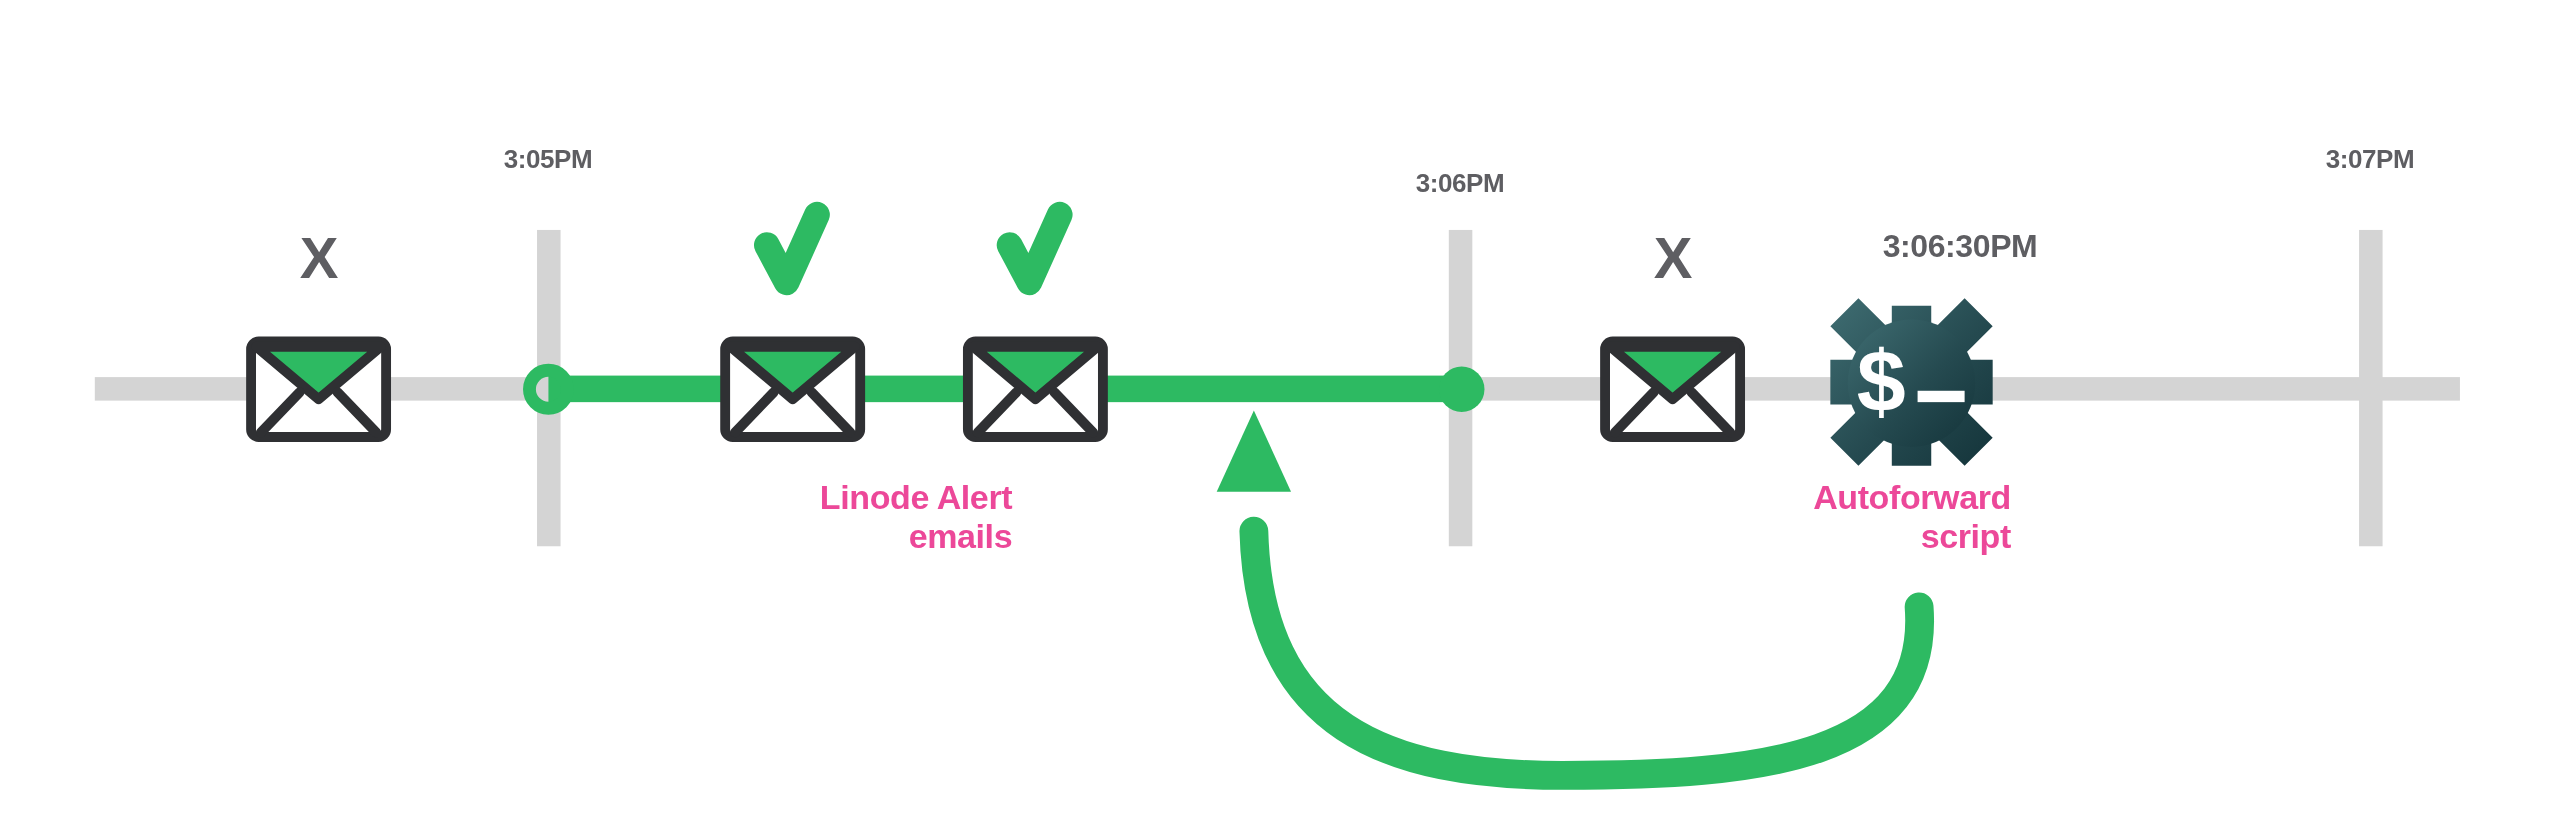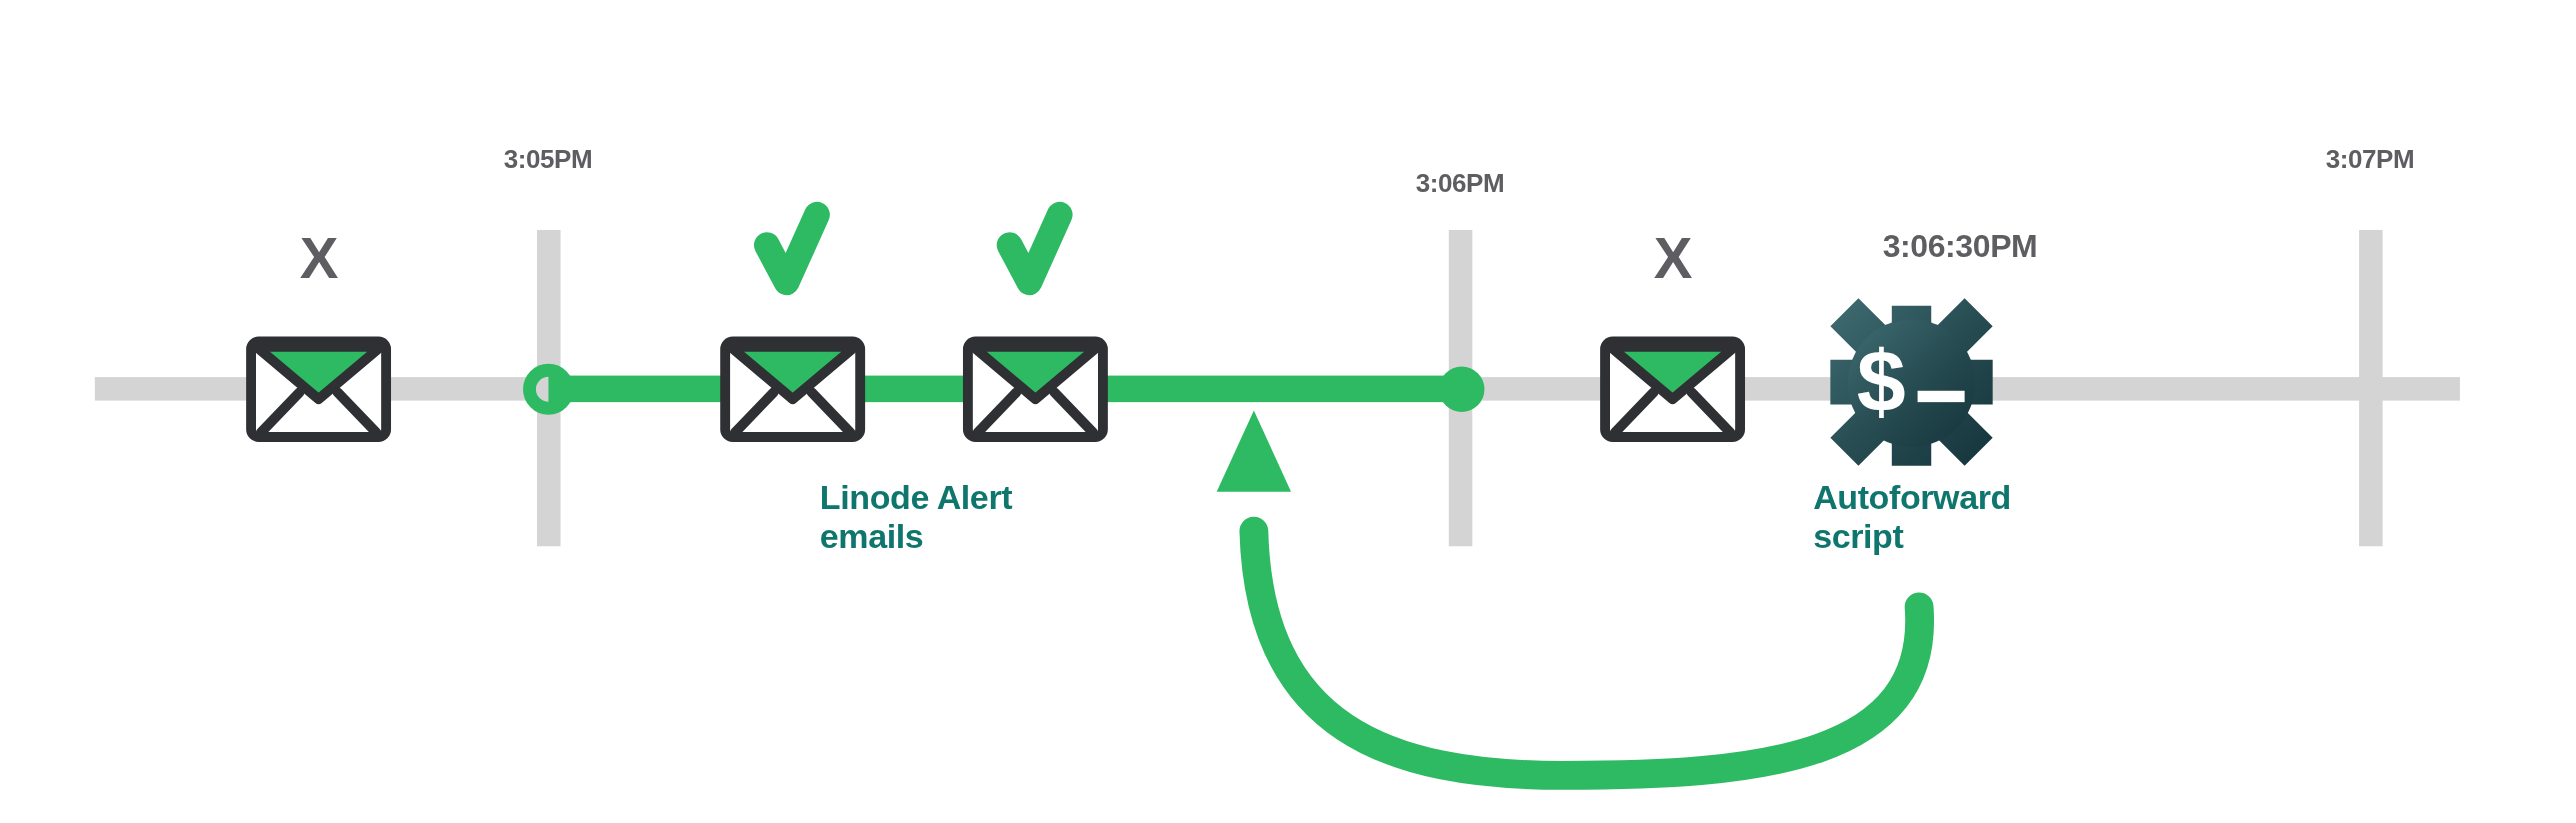--- a/index.html
+++ b/index.html
@@ -14,22 +14,22 @@
     white-space:nowrap;
     transform:translateX(-50%);
     letter-spacing:-0.4px;
   }
   .node-label{
     position:absolute;
     font-family:"Liberation Sans",sans-serif;
     font-weight:bold;
     font-size:34px;
     line-height:39px;
-    color:#0f766e;
-    text-align:left;
+    color:#ec4899;
+    text-align:right;
     white-space:pre-line;
     transform:translateX(-50%);
     letter-spacing:-0.4px;
   }
   .glyph-x{
     position:absolute;
     font-family:"Liberation Sans",sans-serif;
     font-weight:bold;
     font-size:58px;
     color:#5e5e62;

